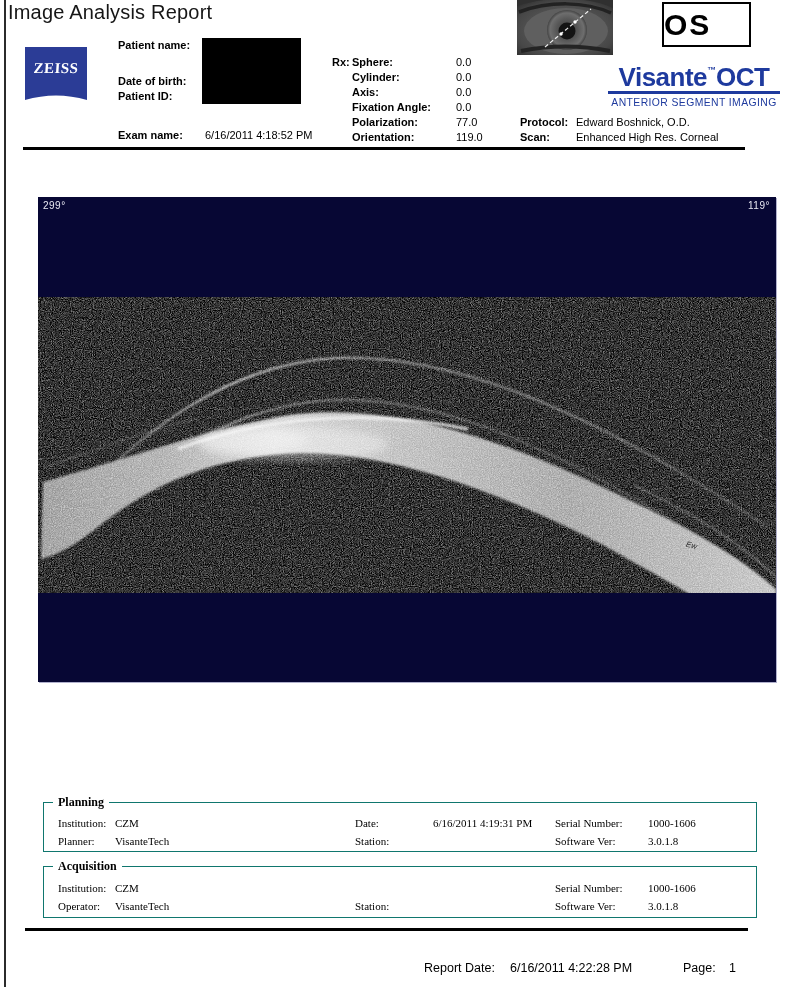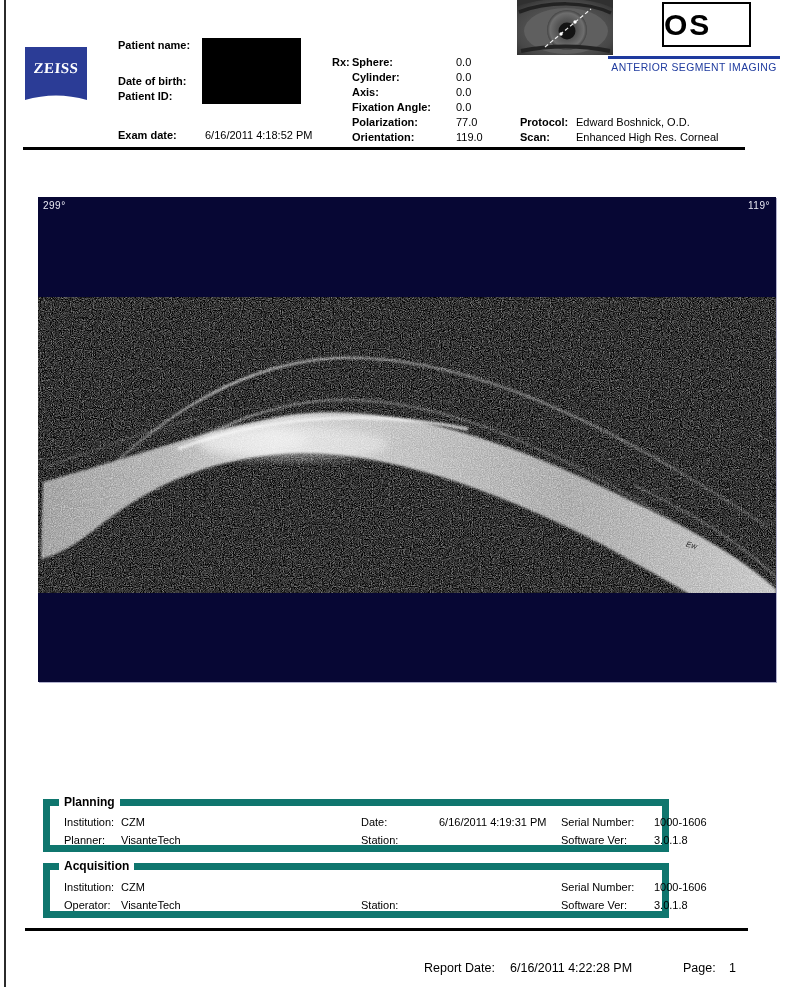--- a/index.html
+++ b/index.html
@@ -44,21 +44,21 @@
   .oct { position:absolute; left:38px; top:197px; width:738px; height:485px; background:#000;
     box-shadow:1px 1px 0 rgba(168,168,200,0.9); }
   .oct svg { position:absolute; left:0; top:0; }
   .oct-angle { position:absolute; top:3px; font-size:10px; color:#e8e8f2; letter-spacing:0.5px; }
   .oct-angle.left { left:5px; }
   .oct-angle.right { right:6px; }
   .oct-note { position:absolute; left:648px; top:344px; font-size:8px; color:#141414;
     transform:rotate(14deg); opacity:0.85; font-style:italic; }
 
   
-  fieldset { position:absolute; left:43px; width:626px; border:7px solid #0f766e; background:transparent; padding:0; }
+  fieldset { position:absolute; left:43px; width:714px; border:1px solid #0f766e; background:transparent; padding:0;font-family:Liberation Serif, serif; }
   fieldset.planning { top:795px; height:57px; }
   fieldset.acquisition { top:859px; height:59px; }
   legend { font-size:12px; font-weight:bold; margin-left:9px; padding:0 5px; }
   .f-lbl { position:absolute; font-size:11px; white-space:nowrap; }
   .f-val { position:absolute; font-size:11px; white-space:nowrap; }
   .c1l { left:14px; }  .c1v { left:71px; }
   .c2l { left:311px; } .c2v { left:381px;padding-left:8px; }
   .c3l { left:511px; } .c3v { left:604px; }
   .r1p { top:7px; }  .r2p { top:25px; }
   .r1a { top:8px; }  .r2a { top:26px; }
@@ -69,33 +69,34 @@
   .fd-lbl { left:424px; } .fd-val { left:510px; }
   .pg-lbl { left:683px; } .pg-val { left:729px; }
 </style>
 </head>
 <body>
 
 <div class="page">
 
   <div class="edge-line"></div>
 
+  <div class="title">Image Analysis Report</div>
 
   <div class="zeiss">
     <svg width="62" height="58" viewBox="0 0 62 58">
       <path d="M0,0 H62 V53 Q31,44 0,53 Z" fill="#2b3c96"></path>
     </svg>
     <span class="zeiss-text">ZEISS</span>
   </div>
 
   <span class="lbl" style="left:118px; top:39px;">Patient name:</span>
   <span class="lbl" style="left:118px; top:75px;">Date of birth:</span>
   <span class="lbl" style="left:118px; top:90px;">Patient ID:</span>
   <div class="redaction"></div>
-  <span class="lbl" style="left:118px; top:129px;">Exam date:</span>
+  <span class="lbl" style="left:118px; top:129px;">Exam name:</span>
   <span class="val" style="left:205px; top:129px;">6/16/2011 4:18:52 PM</span>
 
   <span class="lbl" style="left:332px; top:56px;">Rx:</span>
   <span class="lbl" style="left:352px; top:56px;">Sphere:</span>
   <span class="val" style="left:456px; top:56px;">0.0</span>
   <span class="lbl" style="left:352px; top:71px;">Cylinder:</span>
   <span class="val" style="left:456px; top:71px;">0.0</span>
   <span class="lbl" style="left:352px; top:86px;">Axis:</span>
   <span class="val" style="left:456px; top:86px;">0.0</span>
   <span class="lbl" style="left:352px; top:101px;">Fixation Angle:</span>
@@ -136,20 +137,21 @@
       <circle cx="44" cy="34" r="1.7" fill="#fff"></circle>
       <circle cx="58" cy="22" r="1.7" fill="#fff"></circle>
     </svg>
   </div>
 
   <div class="os-box">
     <span class="os-text">OS</span>
   </div>
 
   <div class="visante">
+    <div class="visante-main"><span>Visante</span><sup>™</sup><span>OCT</span></div>
     <div class="visante-bar"></div>
     <div class="visante-sub">ANTERIOR SEGMENT IMAGING</div>
   </div>
 
   <div class="header-rule"></div>
 
   <div class="oct">
     <svg width="738" height="485" viewBox="0 0 738 485" preserveAspectRatio="none">
       <defs>
         <filter id="speckle" x="0%" y="0%" width="100%" height="100%">

